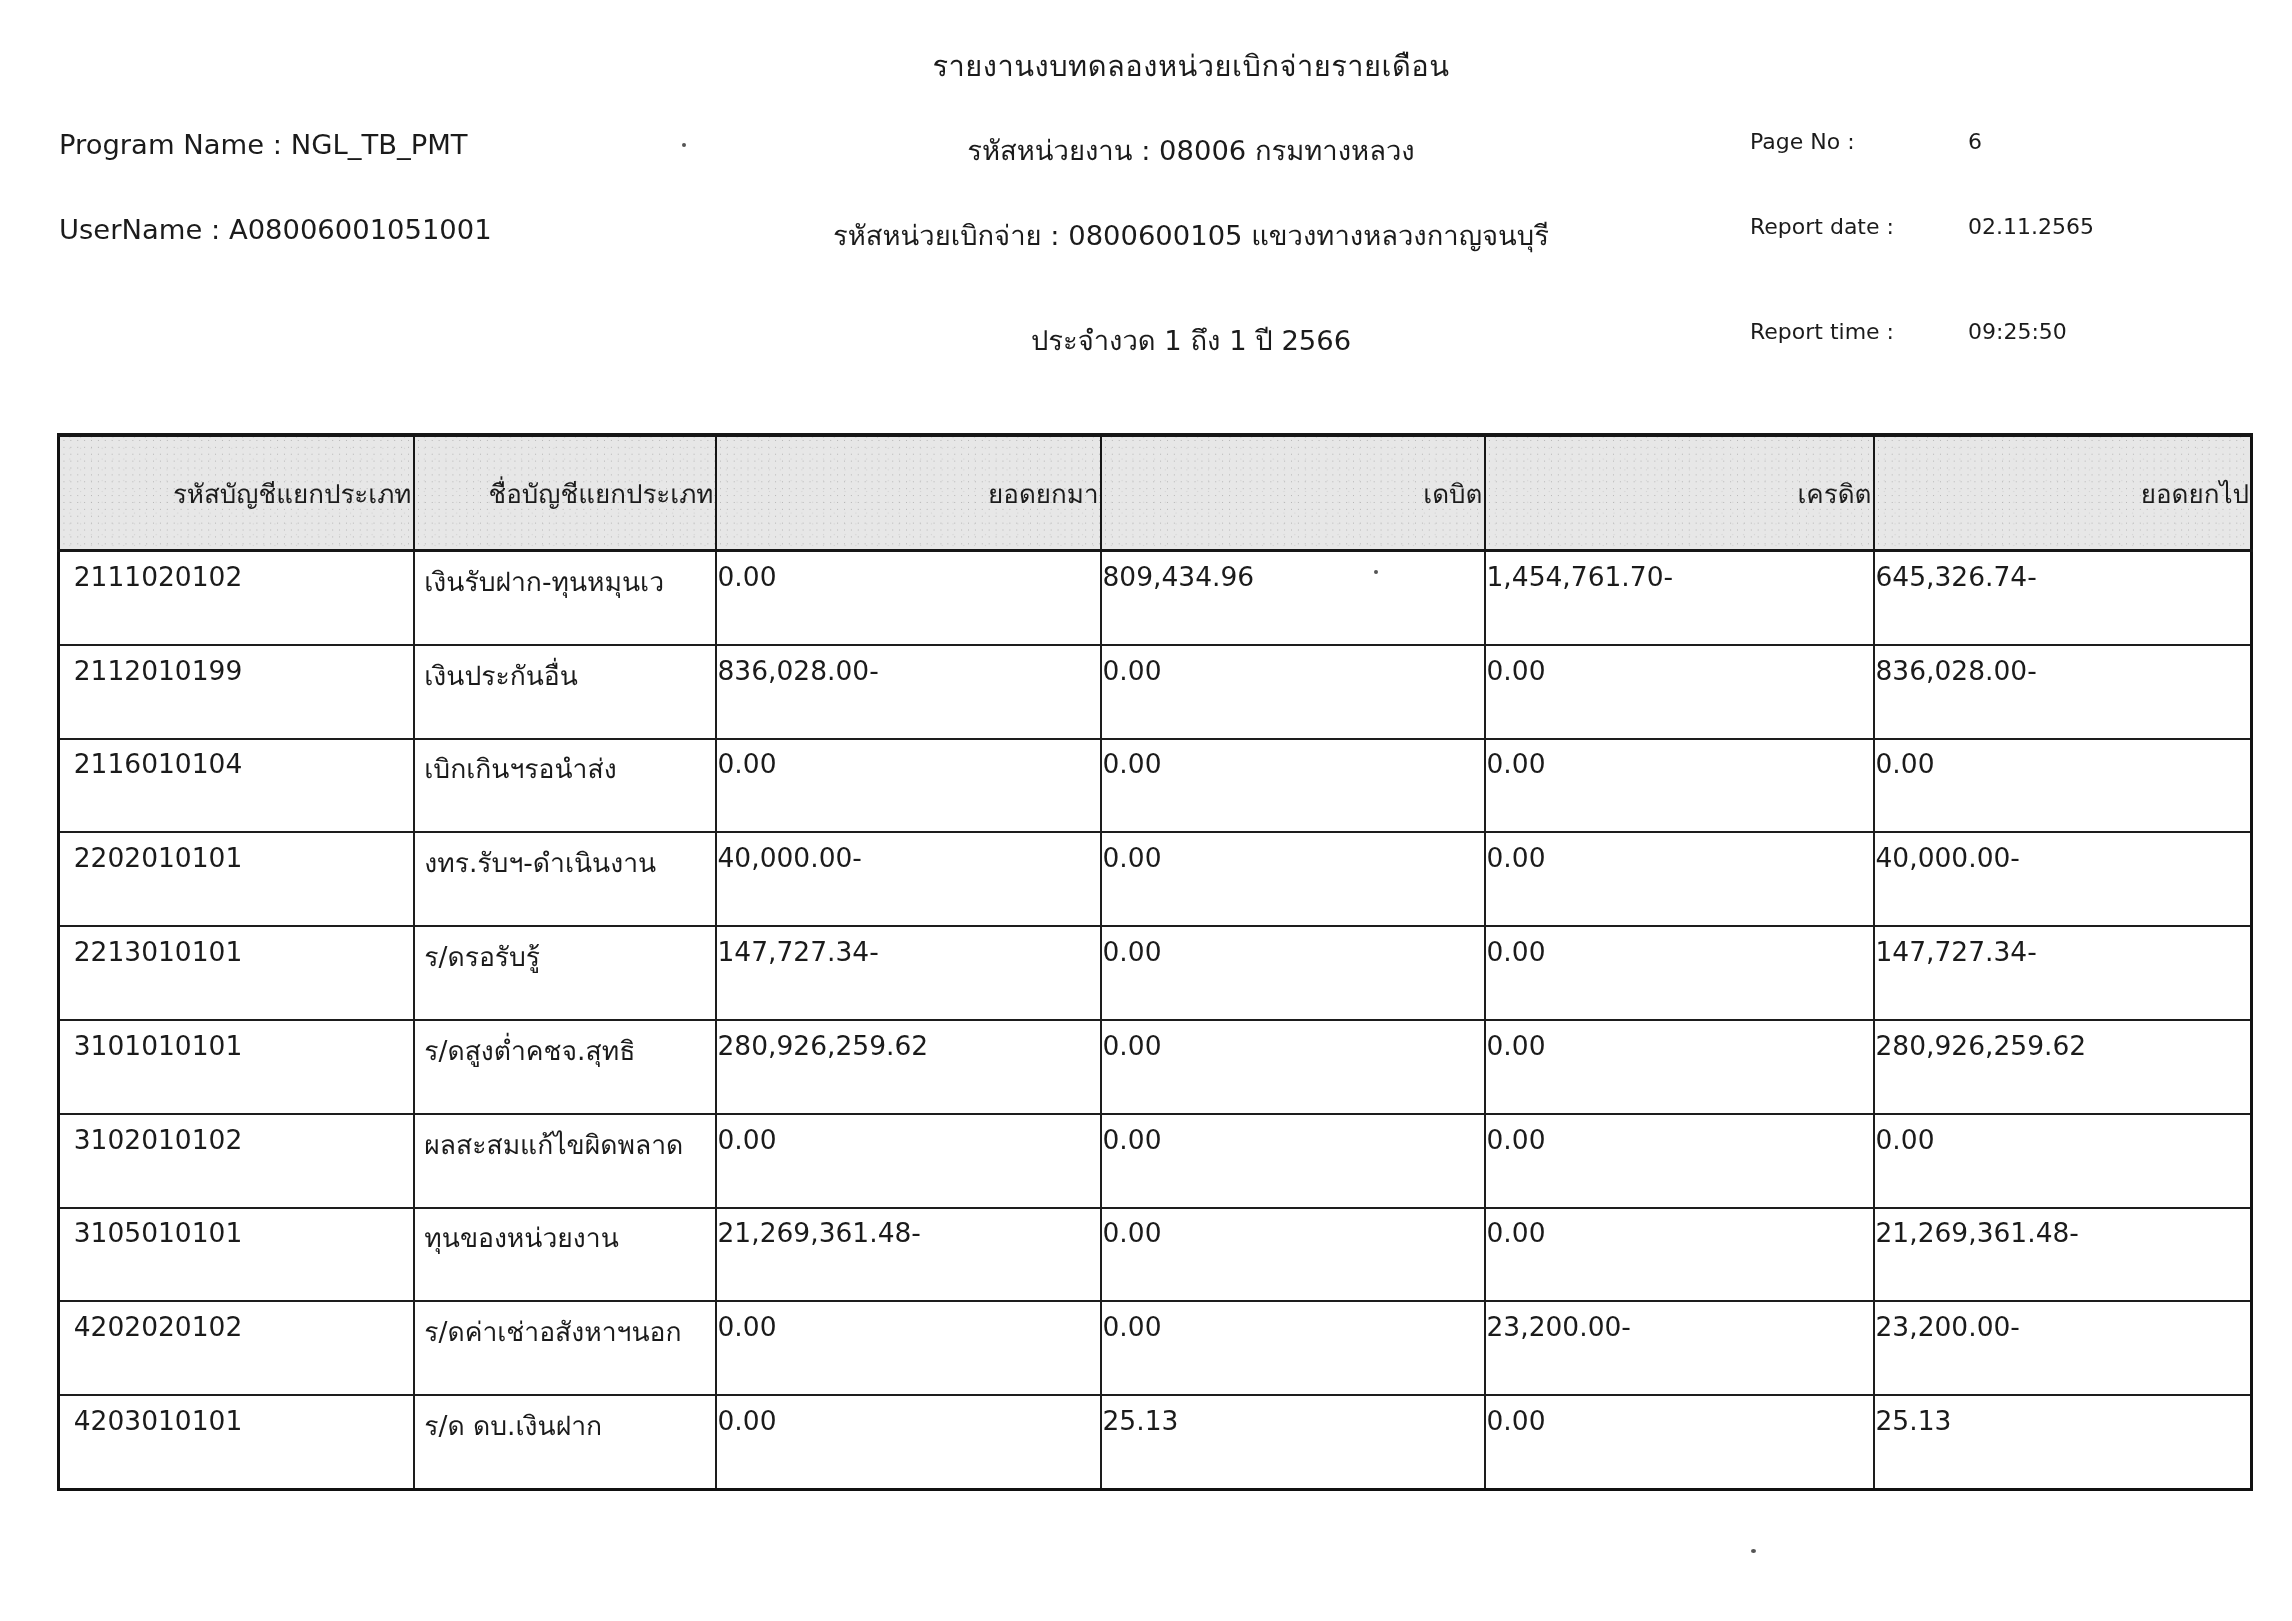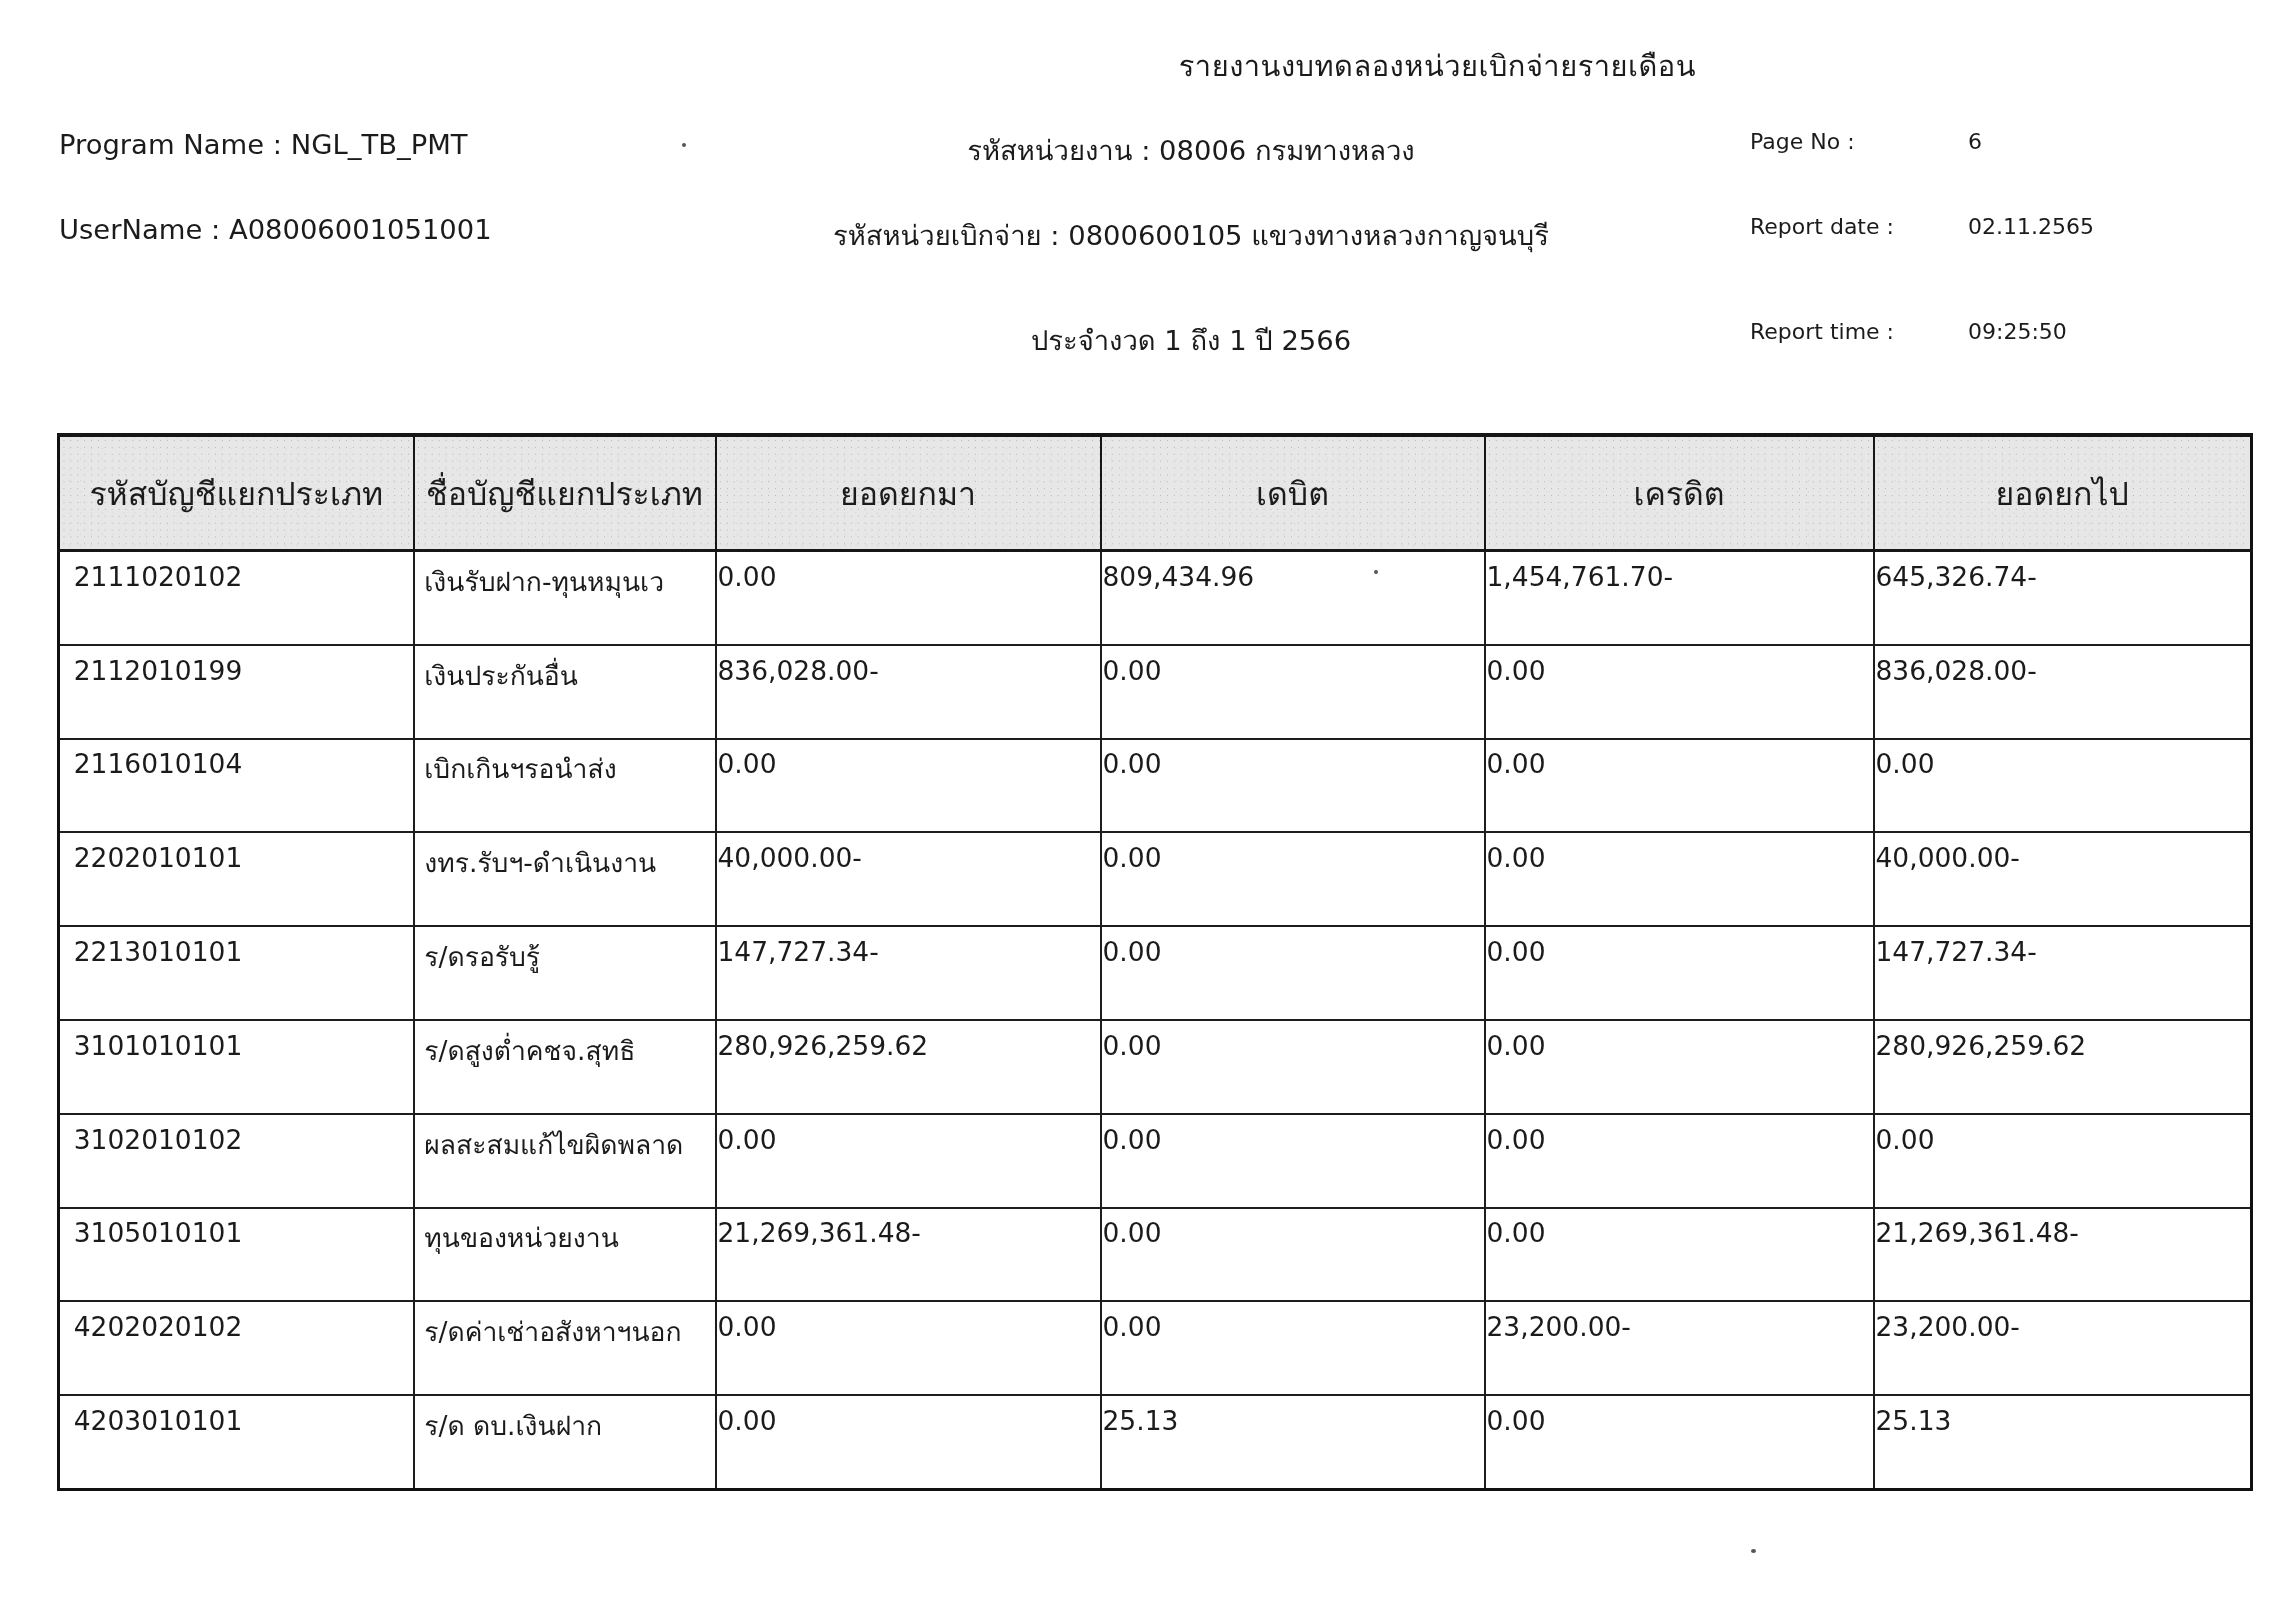--- a/index.html
+++ b/index.html
@@ -5,38 +5,38 @@
   html,body{margin:0;padding:0;}
   body{
     width:2293px;height:1621px;background:#ffffff;overflow:hidden;position:relative;
     font-family:"DejaVu Sans","Liberation Sans",sans-serif;color:#1b1b1b;
   }
   .page{position:absolute;inset:0;}
 
   
   .rpt-title{
     position:absolute;top:43px;left:686px;width:1010px;
-    text-align:right;font-size:29px;letter-spacing:0.5px;
+    text-align:center;font-size:29px;letter-spacing:0.5px;
   }
   .hline{position:absolute;font-size:27.4px;white-space:nowrap;}
   .left-col{left:59px;}
   .center-col{left:686px;width:1010px;text-align:center;white-space:nowrap;}
   .r1{top:129px;} .r2{top:214px;} .r3{top:292px;margin-top:27px;}
   .meta{position:absolute;left:1750px;font-size:22px;white-space:nowrap;}
   .meta .lbl{display:inline-block;width:218px;}
 
   
   table.tb{
     position:absolute;left:57px;top:433px;width:2194px;
     border-collapse:collapse;table-layout:fixed;
     font-size:26.5px;
   }
   .tb th{
-    height:110px;vertical-align:middle;text-align:center;
-    font-weight:normal;font-size:32px;
+    height:110px;vertical-align:middle;text-align:right;
+    font-weight:normal;font-size:26px;
     background-color:#e7e7e7;
     background-image:
       radial-gradient(#b4b4b4 13%,rgba(0,0,0,0) 14%),
       radial-gradient(#d2d2d2 11%,rgba(0,0,0,0) 13%);
     background-size:6.9px 6.9px,10.8px 10.8px;
     background-position:0 0,3.9px 5.9px;
     border:2px solid #161616;border-top-width:4.9px;border-bottom-width:3.9px;
   }
   .tb td{
     height:82px;vertical-align:top;padding-top:8.8px;

